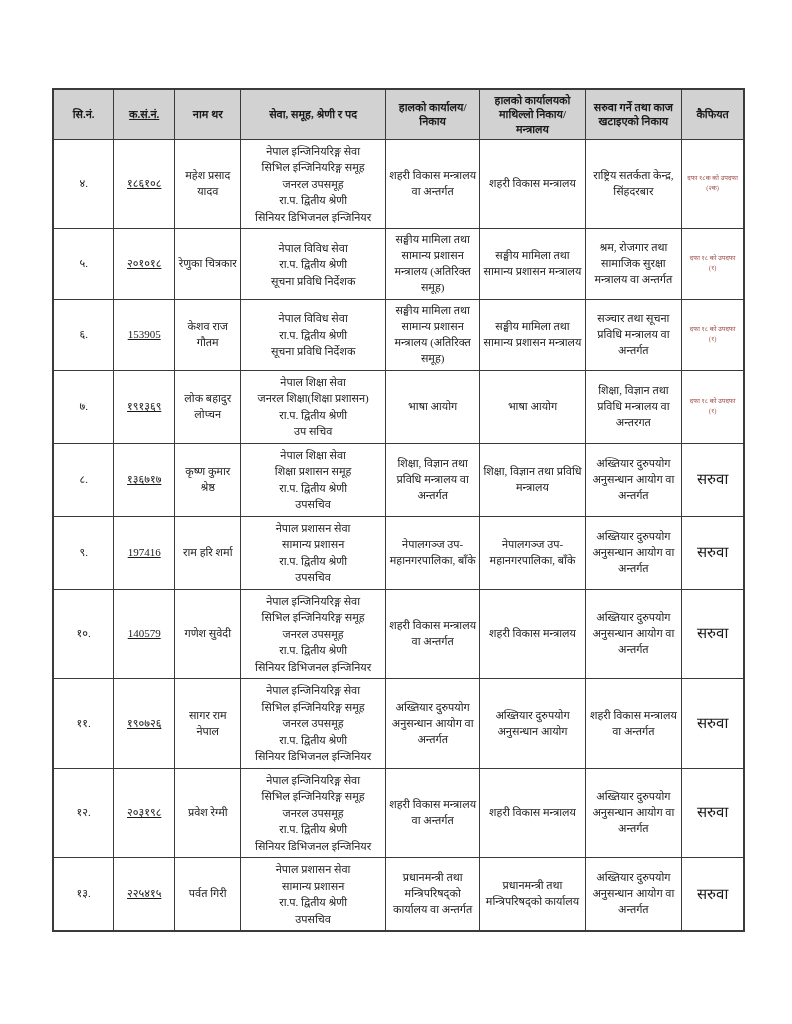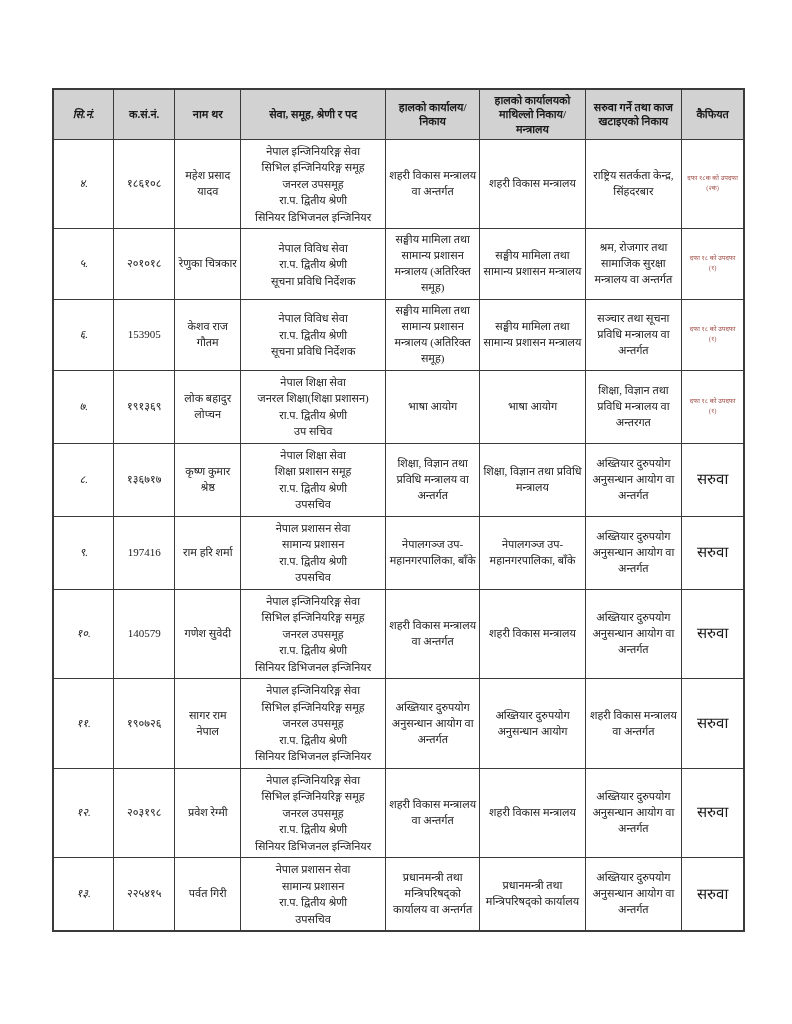--- a/index.html
+++ b/index.html
@@ -34,22 +34,22 @@
     background: #d2d2d2;
     font-weight: bold;
     font-size: 11px;
     line-height: 1.3;
     height: 37px;
   }
   tbody td {
     font-size: 11px;
     line-height: 1.45;
   }
-  .c-sn      { width: 8.8%; font-style: italic; }
-  .c-code    { width: 8.8%; }
+  .c-sn      { width: 8.8%; }
+  .c-code    { width: 8.8%; text-decoration: underline; }
   .c-name    { width: 9.6%; margin-left: 12px; }
   .c-service { width: 20.9%; }
   .c-office  { width: 13.7%; }
   .c-parent  { width: 15.2%; }
   .c-transfer{ width: 14.0%; }
   .c-remarks { width: 9.0%; font-family: Liberation Serif, serif; }
   td.c-service div { line-height: 1.5; text-align: center; }
   .remark-red {
     color: #a0504a;
     font-size: 6.5px;

